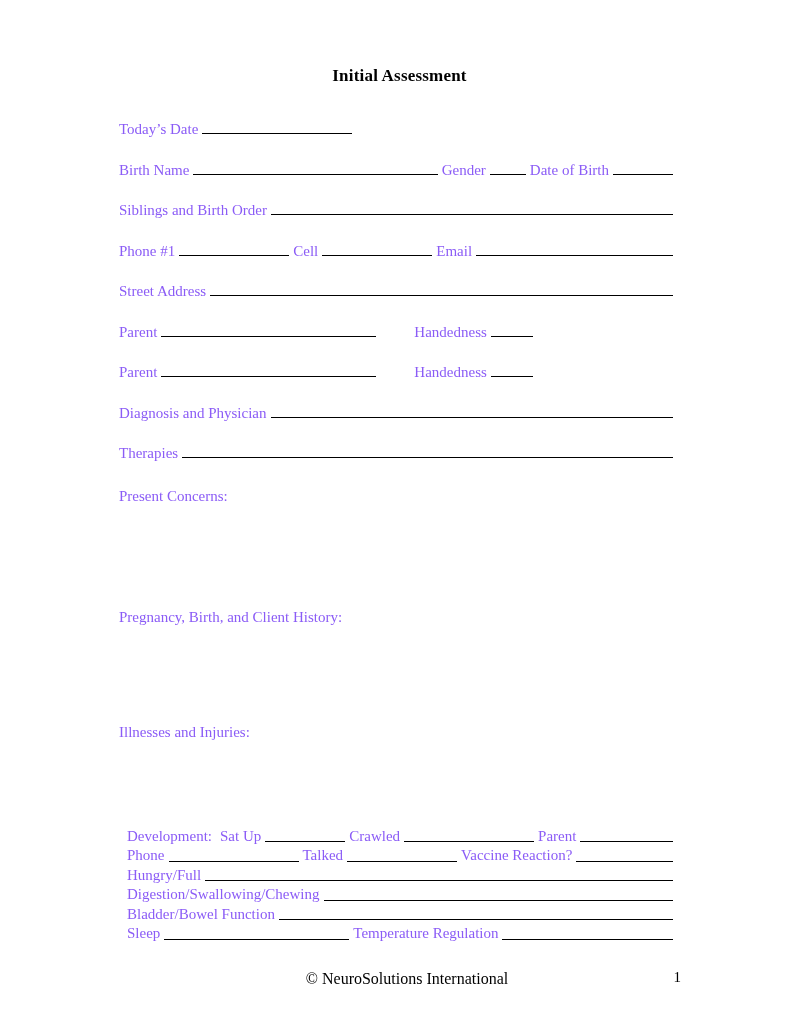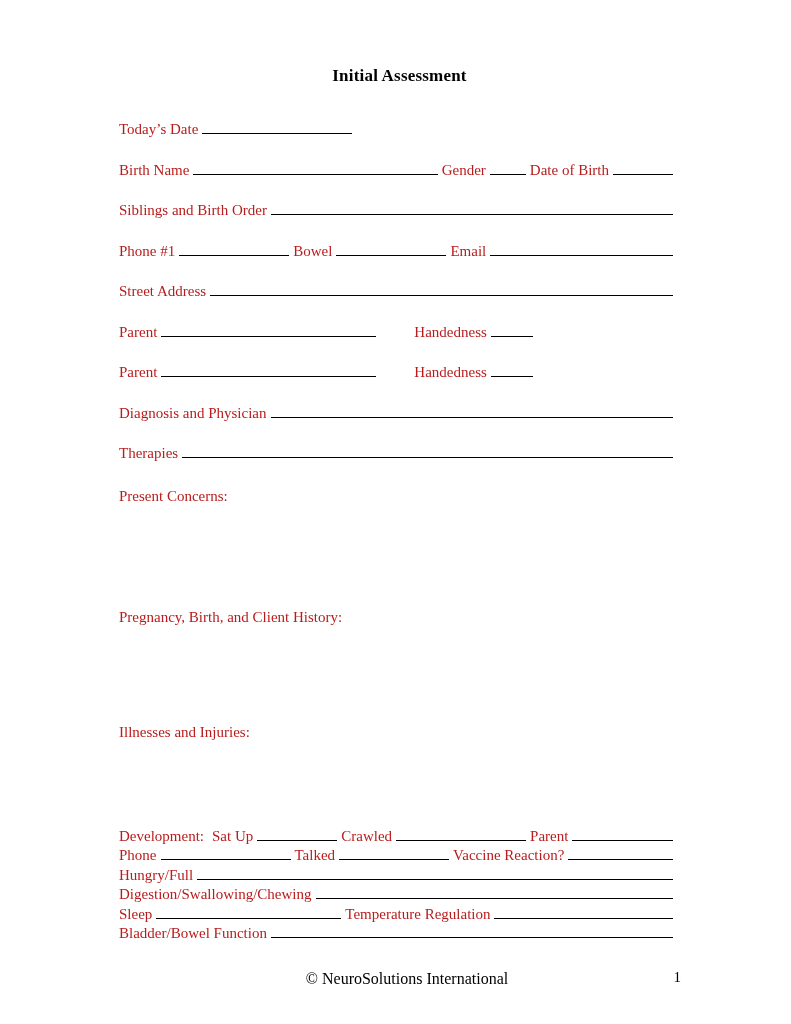--- a/index.html
+++ b/index.html
@@ -30,21 +30,21 @@
     text-align: center;
     font-size: 17px;
     font-weight: bold;
     margin-top: 62px;
     letter-spacing: 0.2px;
   }
   .body {
     margin-left: 115px;
     margin-right: 118px;
     font-size: 15px;
-    color: #b91c1c;
+    color: #8b5cf6;
   }
   .row {
     display: flex;
     align-items: baseline;
     margin-top: 23px;
     white-space: nowrap;
   }
   .lbl {
     font-size: 15px;
     line-height: 1.1;
@@ -73,23 +73,24 @@
   .gap-sm { height: 78px; }
   .gap-md { height: 72px; }
   .gap-lg { height: 84px; }
 
   .dense {
     margin-top: 0;
     margin-bottom: 0;
   }
   .dense-row {
     display: flex;
-    align-items: flex-start;
+    align-items: center;
     white-space: nowrap;
     margin-top: 3px;
+    margin-left: 8px;
   }
   .dense-row .fill { height: 12px; }
 
   .footer {
     position: absolute;
     left: 15px;
     right: 0;
     bottom: 44px;
     text-align: center;
     font-size: 16px;
@@ -126,21 +127,21 @@
       </div>
 
       <div class="row">
         <span class="lbl">Siblings and Birth Order</span>
         <span class="fill grow"></span>
       </div>
 
       <div class="row">
         <span class="lbl">Phone #1</span>
         <span class="fill w110"></span>
-        <span class="lbl">Bowel</span>
+        <span class="lbl">Cell</span>
         <span class="fill w110"></span>
         <span class="lbl">Email</span>
         <span class="fill grow"></span>
       </div>
 
       <div class="row">
         <span class="lbl">Street Address</span>
         <span class="fill grow"></span>
       </div>
 
@@ -207,31 +208,31 @@
           <span class="lbl">Hungry/Full</span>
           <span class="fill grow"></span>
         </div>
 
         <div class="dense-row">
           <span class="lbl">Digestion/Swallowing/Chewing</span>
           <span class="fill grow"></span>
         </div>
 
         <div class="dense-row">
+          <span class="lbl">Bladder/Bowel Function</span>
+          <span class="fill grow"></span>
+        </div>
+
+        <div class="dense-row">
           <span class="lbl">Sleep</span>
           <span class="fill w185"></span>
           <span class="lbl">Temperature Regulation</span>
           <span class="fill grow"></span>
         </div>
 
-        <div class="dense-row">
-          <span class="lbl">Bladder/Bowel Function</span>
-          <span class="fill grow"></span>
-        </div>
-
       </div>
 
     </div>
 
     <div class="footer">© NeuroSolutions International</div>
     <div class="pageno">1</div>
 
   </div>
 </div>
 

